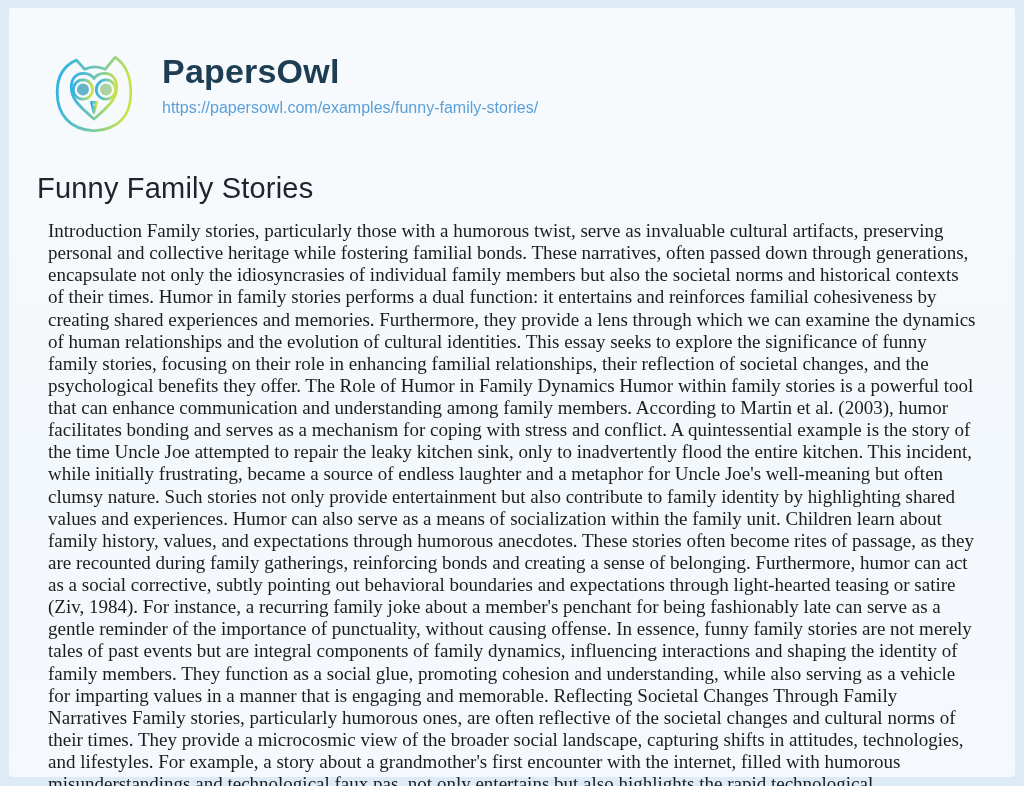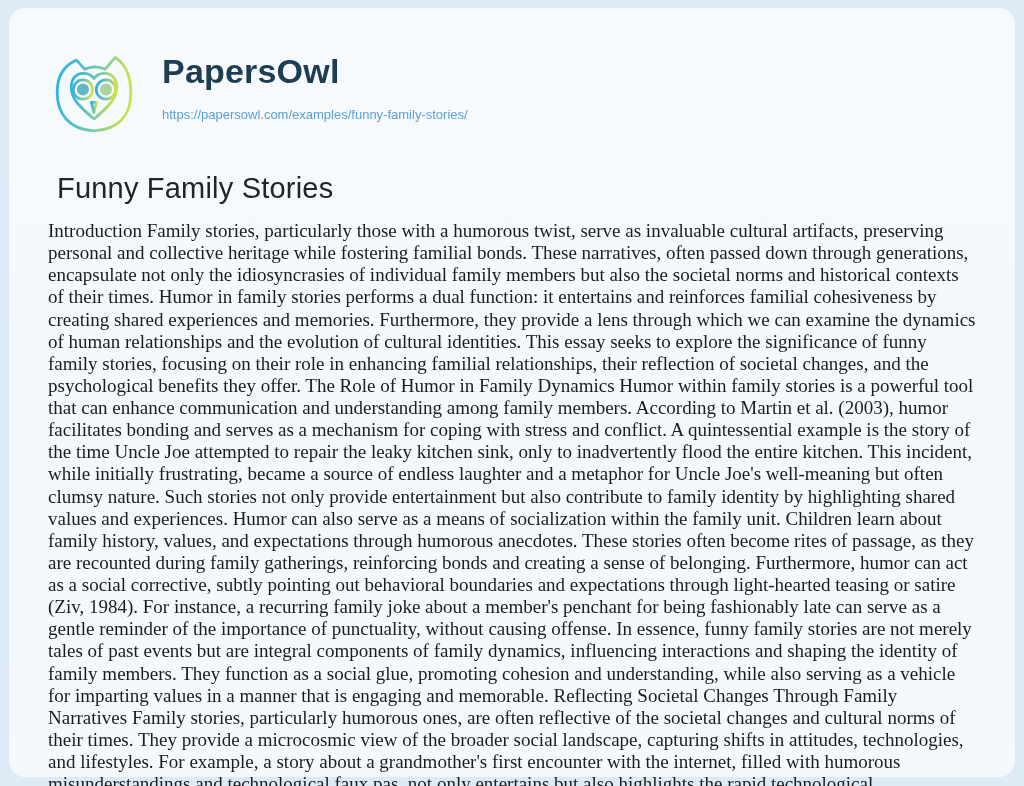--- a/index.html
+++ b/index.html
@@ -8,21 +8,21 @@
     width: 1024px;
     height: 786px;
     overflow: hidden;
     background: #ddebf7;
     font-family: "Liberation Sans", sans-serif;
   }
   .page-panel {
     position: absolute;
     left: 9px; top: 8px; right: 9px; bottom: 9px;
     background: linear-gradient(180deg, #f7fafd 0%, #f3f8fc 60%, #f5f9fd 100%);
-    border-radius: 16px;
+    border-radius: 3px;
   }
   .header {
     display: flex;
     align-items: flex-start;
     margin: 38px 0 0 39px;
   }
   .logo-wrap {
     width: 92px;
     height: 100px;
     flex: 0 0 auto;
@@ -33,28 +33,28 @@
   }
   .brand-title {
     font-size: 34px;
     font-weight: 700;
     color: #1d3d52;
     letter-spacing: 0.2px;
     line-height: 1.05;
   }
   .source-url {
     display: inline-block;
-    margin-top: 17px;
-    font-size: 13px;
+    margin-top: 9px;
+    font-size: 16px;
     color: #5b9fd8;
     text-decoration: none;
     font-weight: 400;
   }
   .article-title {
-    margin: 26px 44px 0 48px;
+    margin: 26px 44px 0 28px;
     font-size: 29px;
     font-weight: 400;
     color: #20242b;
     letter-spacing: 0.2px;
   }
   .article-body {
     margin: 15px 36px 0 39px;
     font-family: "Liberation Serif", serif;
     font-size: 19px;
     line-height: 1.165;

